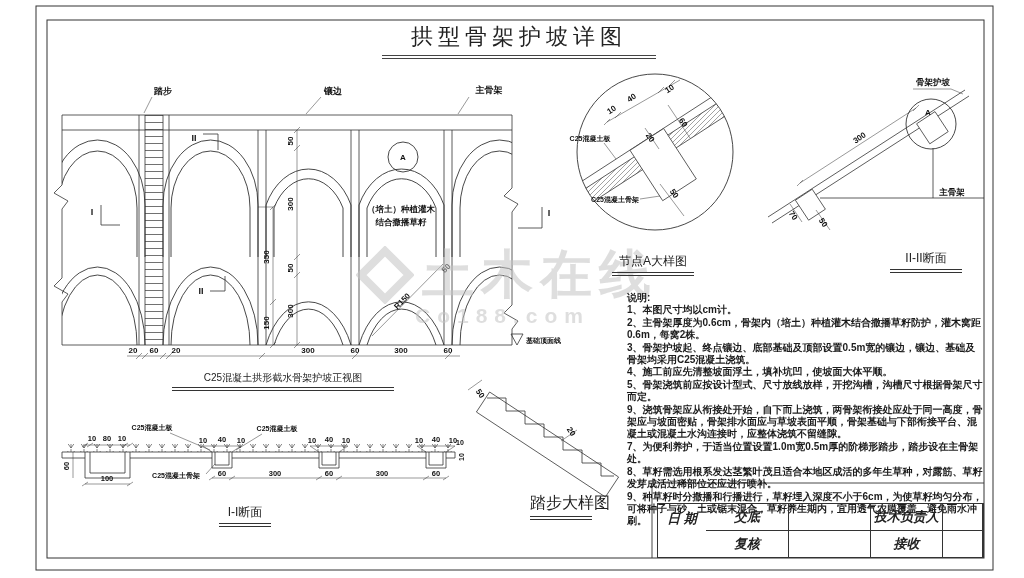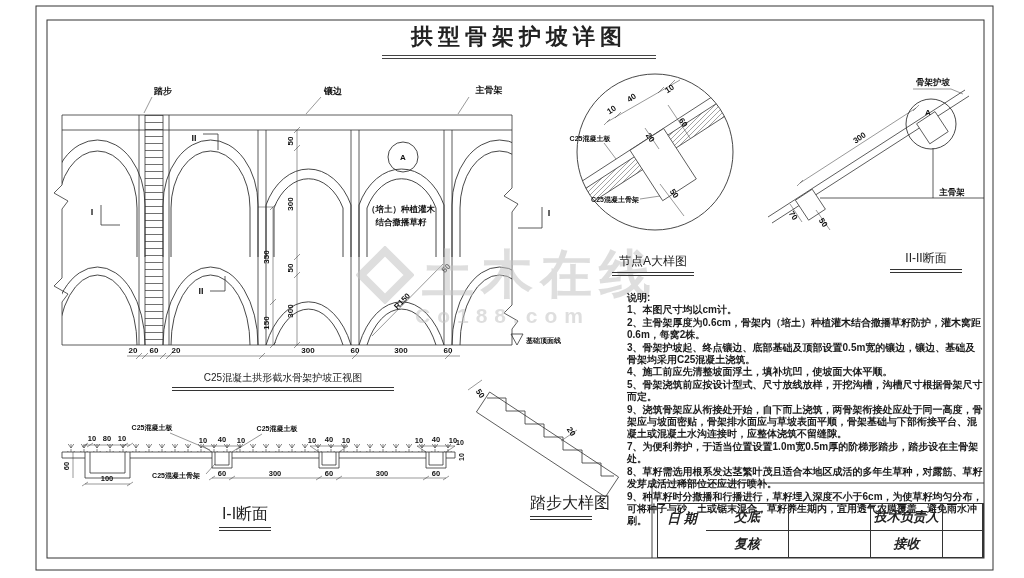--- a/index.html
+++ b/index.html
@@ -7,21 +7,21 @@
     width:1024px;height:578px;position:relative;background:#fff;
     font-family:"Liberation Sans","DejaVu Sans",sans-serif;color:#1a1a1a;overflow:hidden;
   }
   svg text{fill:#111;stroke:none;font-weight:600;}
   .cap{
     position:absolute;text-align:center;font-weight:400;color:#222;
     border-bottom:4px double #333;padding-bottom:2px;white-space:nowrap;
   }
   .main-title{
     position:absolute;left:382px;top:22px;width:274px;text-align:center;
-    font-size:22px;font-weight:700;letter-spacing:5px;color:#222;
+    font-size:22px;font-weight:400;letter-spacing:5px;color:#222;
     border-bottom:4px double #444;padding-bottom:3px;white-space:nowrap;
   }
   .notes{
     position:absolute;left:627px;top:292px;width:356px;
     font-size:10px;line-height:12.4px;font-weight:600;color:#1c1c1c;
   }
   .notes .h{font-weight:700;}
   .tblock{
     position:absolute;left:657px;top:503px;width:327px;height:55px;
     display:grid;grid-template-columns:48px 83px 82px 72px 1fr;grid-template-rows:1fr 1fr;
@@ -229,21 +229,21 @@
     </svg>
     <span class="brand">土木在线</span>
   </div>
   <div class="site">Co188.com</div>
 </div>
 
 <div class="main-title">拱型骨架护坡详图</div>
 <div class="cap" style="left:172px;top:371px;width:222px;font-size:10px;">C25混凝土拱形截水骨架护坡正视图</div>
 <div class="cap" style="left:612px;top:253px;width:82px;font-size:12px;">节点A大样图</div>
 <div class="cap" style="left:890px;top:250px;width:72px;font-size:12px;">II-II断面</div>
-<div class="cap" style="left:219px;top:504px;width:52px;font-size:16px;">I-I断面</div>
+<div class="cap" style="left:219px;top:504px;width:52px;font-size:12px;">I-I断面</div>
 <div class="cap" style="left:530px;top:493px;width:62px;font-size:16px;">踏步大样图</div>
 
 <div class="notes">
   <div class="h">说明:</div>
   <div>1、本图尺寸均以cm计。</div>
   <div>2、主骨架厚度为0.6cm，骨架内（培土）种植灌木结合撒播草籽防护，灌木窝距0.6m，每窝2株。</div>
   <div>3、骨架护坡起、终点镶边、底部基础及顶部设置0.5m宽的镶边，镶边、基础及骨架均采用C25混凝土浇筑。</div>
   <div>4、施工前应先清整坡面浮土，填补坑凹，使坡面大体平顺。</div>
   <div>5、骨架浇筑前应按设计型式、尺寸放线放样，开挖沟槽，沟槽尺寸根据骨架尺寸而定。</div>
   <div>9、浇筑骨架应从衔接处开始，自下而上浇筑，两骨架衔接处应处于同一高度，骨架应与坡面密贴，骨架排水面应与草坡表面平顺，骨架基础与下部衔接平台、混凝土或混凝土水沟连接时，应整体浇筑不留缝隙。</div>

